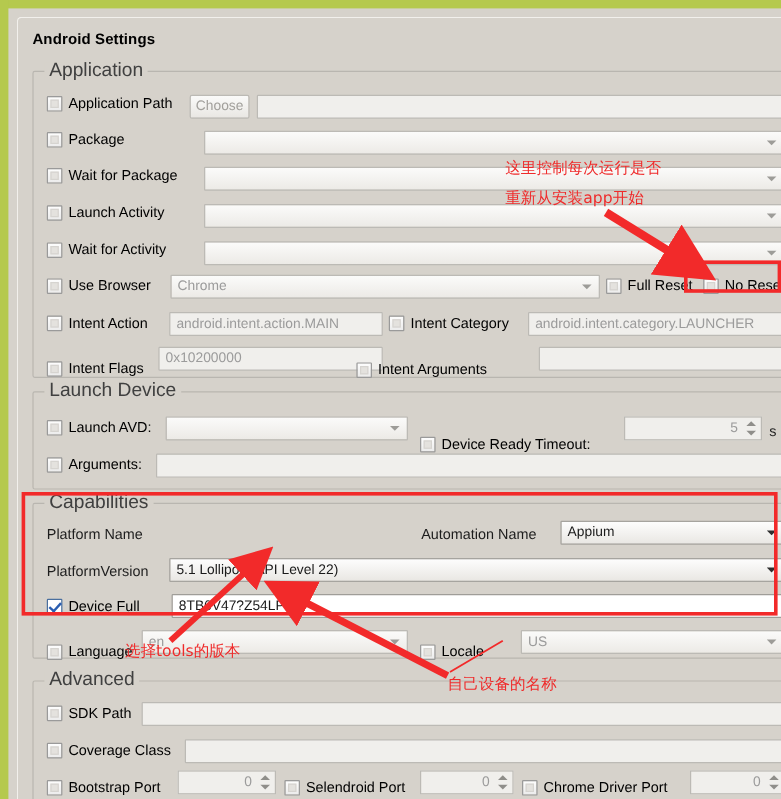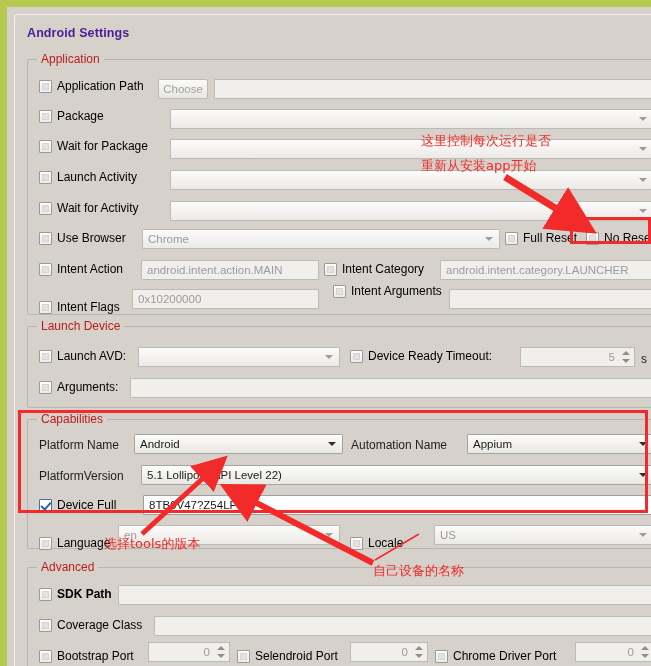--- a/index.html
+++ b/index.html
@@ -30,38 +30,38 @@
     border-top-left-radius: 4px;
     border-top: 1px solid #f2f0ec;
     border-left: 1px solid #f2f0ec;
     overflow: hidden;
   }
   #title {
     position: absolute;
     left: 12px; top: 11px;
     font-size: 12.5px;
     font-weight: bold;
-    color: #4c1d95;
+    color: #000000;
     letter-spacing: .1px;
   }
 
   
   .group {
     position: absolute;
     border: 1px solid #b9b6b0;
     border-radius: 2px;
     background: transparent;
   }
   .group > .glegend {
     position: absolute;
     top: -8px; left: 9px;
     padding: 0 4px;
     background: #d6d2cb;
-    font-size: 12px;
-    color: #b91c1c;
+    font-size: 16px;
+    color: #404040;
     line-height: 14px;
     white-space: nowrap;
   }
 
   
   .row { position: absolute; display: flex; align-items: center; }
 
   .cb {
     width: 13px; height: 13px;
     border: 1px solid #9a9a9a;
@@ -299,39 +299,39 @@
       <span class="cb empty"></span>
       <span class="lbl">Intent Category</span>
     </div>
     <div class="tf" style="position:absolute; left:425px; top:245px; width:214px;">android.intent.category.LAUNCHER</div>
 
     <div class="row" style="left:24px; top:285px;">
       <span class="cb empty"></span>
       <span class="lbl">Intent Flags</span>
     </div>
     <div class="tf" style="position:absolute; left:117px; top:274px; width:187px;">0x10200000</div>
-    <div class="row" style="left:282px; top:269px;margin-left:36px;">
+    <div class="row" style="left:282px; top:286px;">
       <span class="cb empty"></span>
       <span class="lbl">Intent Arguments</span>
     </div>
     <div class="tf blank" style="position:absolute; left:434px; top:274px; width:205px;"></div>
 
     <div class="group" style="left:12px; top:311px; width:629px; height:82px;">
       <span class="glegend">Launch Device</span>
     </div>
 
     <div class="row" style="left:24px; top:334px;">
       <span class="cb empty"></span>
       <span class="lbl">Launch AVD:</span>
     </div>
     <div class="combo" style="position:absolute; left:123px; top:332px; width:202px;">
       <span></span>
       <span class="arr"></span>
     </div>
-    <div class="row" style="left:335px; top:334px;">
+    <div class="row" style="left:335px; top:348px;">
       <span class="cb empty"></span>
       <span class="lbl">Device Ready Timeout:</span>
     </div>
     <div class="spin" style="position:absolute; left:505px; top:332px; width:115px;">
       <span class="val">5</span>
       <span class="up"></span>
       <span class="dn"></span>
     </div>
     <div class="plainlbl" style="position:absolute; left:626px; top:337px;">s</div>
 
@@ -339,24 +339,20 @@
       <span class="cb empty"></span>
       <span class="lbl">Arguments:</span>
     </div>
     <div class="tf blank" style="position:absolute; left:115px; top:363px; width:524px;"></div>
 
     <div class="group" style="left:12px; top:404px; width:629px; height:130px;">
       <span class="glegend">Capabilities</span>
     </div>
 
     <div class="plainlbl" style="position:absolute; left:24px; top:423px;">Platform Name</div>
-    <div class="combo boxed enabled" style="position:absolute; left:119px; top:419px; width:209px;">
-      <span>Android</span>
-      <span class="arr"></span>
-    </div>
     <div class="plainlbl" style="position:absolute; left:336px; top:423px;">Automation Name</div>
     <div class="combo boxed enabled" style="position:absolute; left:452px; top:419px; width:187px;">
       <span>Appium</span>
       <span class="arr"></span>
     </div>
 
     <div class="plainlbl" style="position:absolute; left:24px; top:454px;">PlatformVersion</div>
     <div class="combo boxed enabled" style="position:absolute; left:126px; top:450px; width:513px;">
       <span>5.1 Lollipop (API Level 22)</span>
       <span class="arr"></span>
@@ -382,21 +378,21 @@
     </div>
     <div class="combo" style="position:absolute; left:419px; top:510px; width:220px;">
       <span>US</span>
       <span class="arr"></span>
     </div>
 
     <div class="group" style="left:12px; top:552px; width:629px; height:110px;">
       <span class="glegend">Advanced</span>
     </div>
 
-    <div class="row" style="left:24px; top:572px;font-weight:bold;">
+    <div class="row" style="left:24px; top:572px;">
       <span class="cb empty"></span>
       <span class="lbl">SDK Path</span>
     </div>
     <div class="tf blank" style="position:absolute; left:103px; top:570px; width:536px;"></div>
 
     <div class="row" style="left:24px; top:603px;">
       <span class="cb empty"></span>
       <span class="lbl">Coverage Class</span>
     </div>
     <div class="tf blank" style="position:absolute; left:139px; top:601px; width:500px;"></div>

